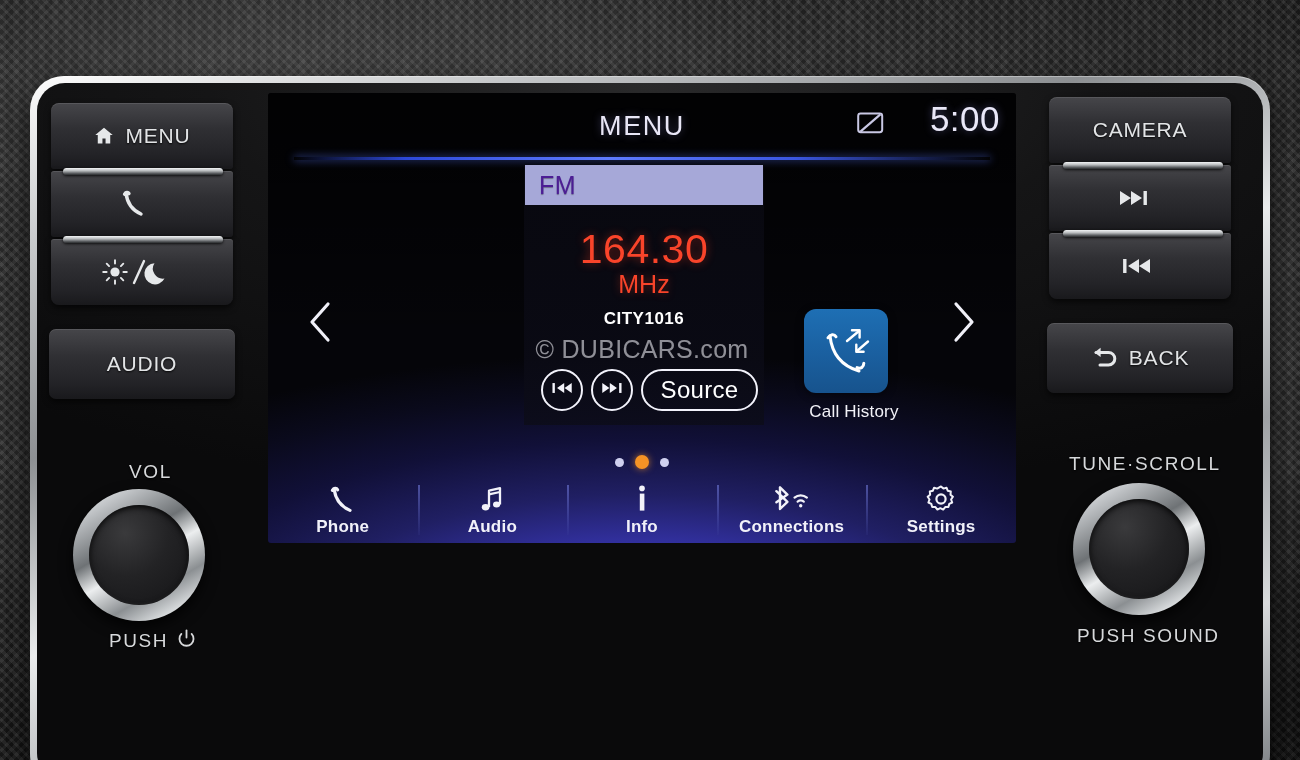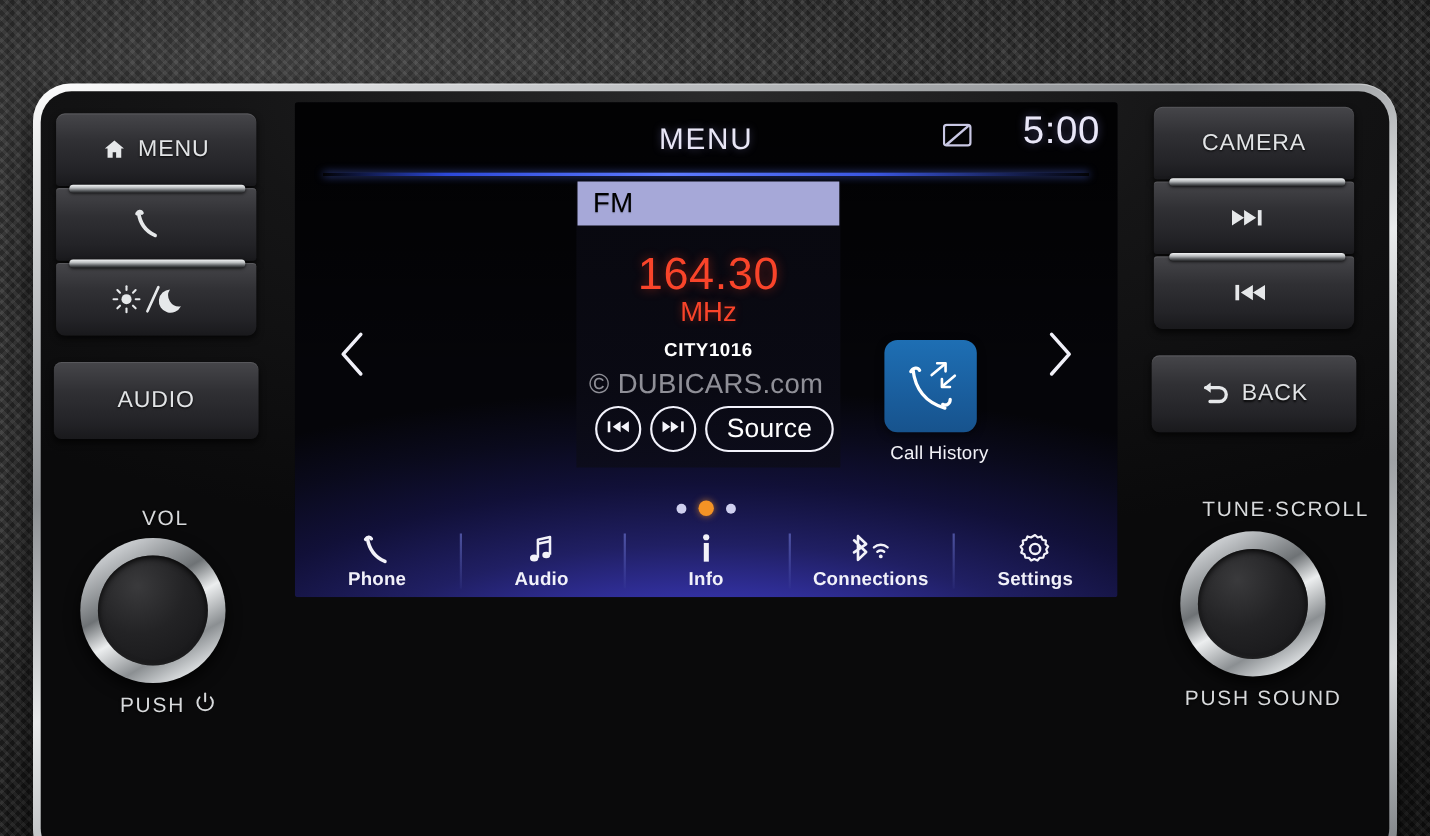--- a/index.html
+++ b/index.html
@@ -102,21 +102,21 @@
     color: #d7d9db;
     font-size: 19px;
     letter-spacing: 1.6px;
     text-shadow: 0 1px 2px rgba(0,0,0,.95);
     white-space: nowrap;
     user-select: none;
     text-align: center;
   }
   .lbl-vol    { left: 92px;  top: 378px; }
   .lbl-push-l { left: 72px;  top: 546px; display:flex; align-items:center; gap:9px; }
-  .lbl-tune   { left: 1056px; top: 370px; }
+  .lbl-tune   { left: 1032px; top: 370px; }
   .lbl-push-r { left: 1040px; top: 542px; }
 
   
   .knob {
     position: absolute;
     width: 132px; height: 132px;
     border-radius: 50%;
     background: linear-gradient(150deg,#f6f8f9 0%,#c2c5c8 16%,#6e7275 40%,#eceeef 54%,#8b8f92 72%,#d6d9db 86%,#4d5053 100%);
     box-shadow: 0 6px 14px rgba(0,0,0,.8);
     display: flex; align-items: center; justify-content: center;
@@ -200,21 +200,21 @@
     left: 256px; top: 6px;
     width: 240px; height: 260px;
     background: linear-gradient(180deg, rgba(9,9,16,.92) 0%, rgba(10,10,20,.88) 60%, rgba(12,12,24,.82) 100%);
     display: flex; flex-direction: column; align-items: center;
   }
   .fm-band {
     width: 238px; height: 40px;
     background: #a6a8d8;
     display: flex; align-items: center;
     padding-left: 14px;
-    color: #000000;
+    color: #4c1d95;
     font-size: 25px;
     letter-spacing: .6px;
     text-shadow: 0 1px 1px rgba(0,0,0,.35);
   }
   .fm-freq {
     margin-top: 24px;
     color: #f9442a;
     font-size: 41px;
     font-weight: 400;
     letter-spacing: .5px;

